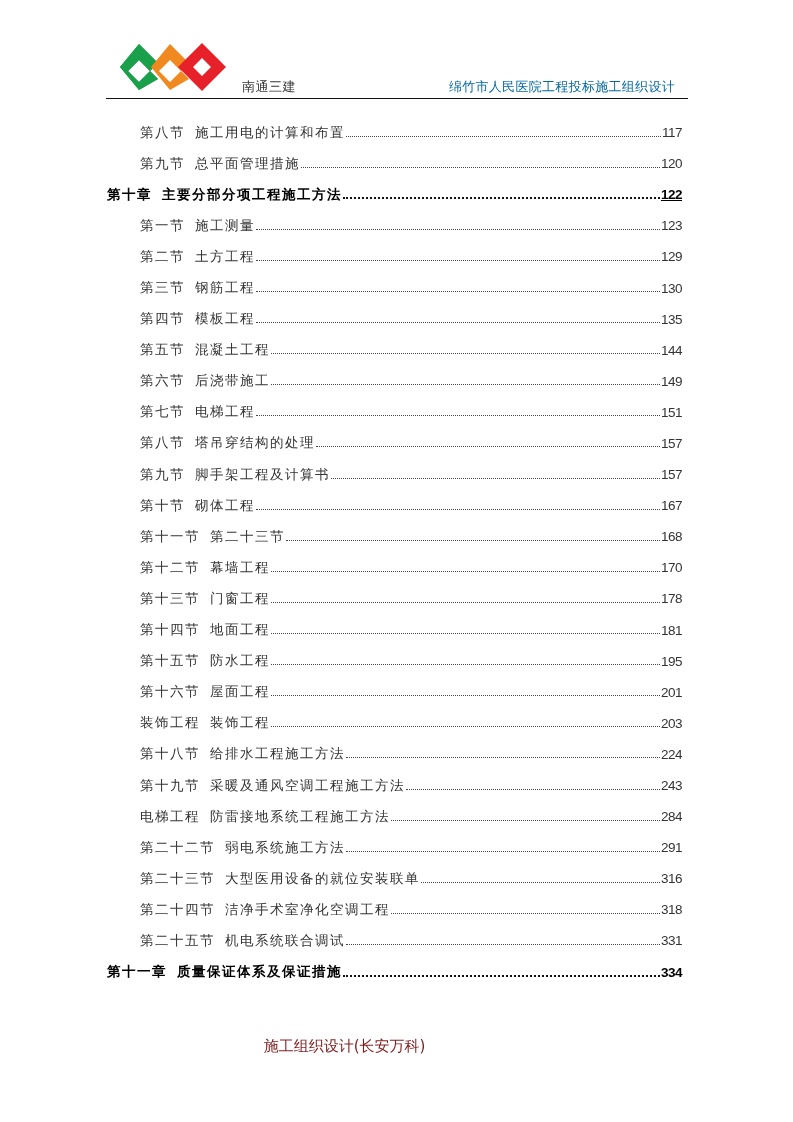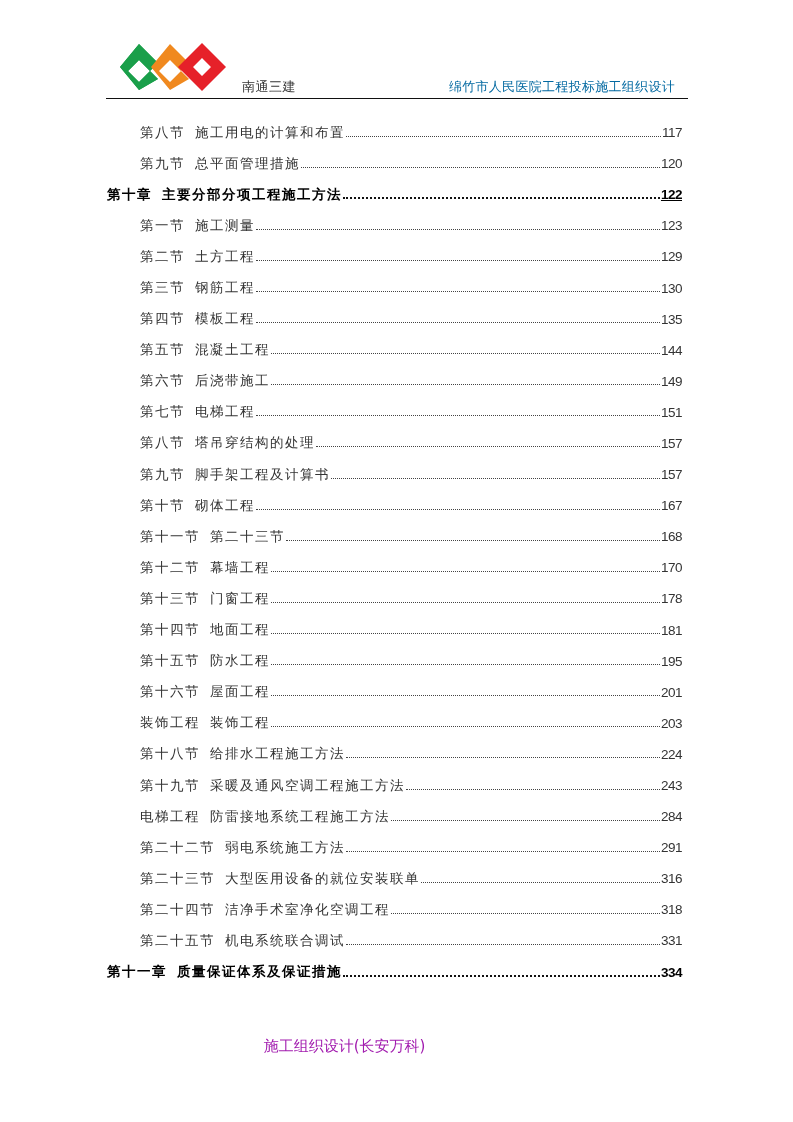--- a/index.html
+++ b/index.html
@@ -102,21 +102,21 @@
       text-decoration: underline;
     }
     .footer {
       position: absolute;
       left: 0;
       width: 689px;
       top: 1037px;
       text-align: center;
       font-family: "DejaVu Sans", "Liberation Sans", sans-serif;
       font-size: 15px;
-      color: #a21caf;
+      color: #7f1d1d;
     }
   </style>
 </head>
 <body>
 
 <div class="header">
   <svg class="logo" viewBox="0 0 112 50">
 
     <polygon points="21,2 40,21 32,29 21,18 10,29 21,40 32,29 40,37 21,48 2,25" fill="#1a9f4a"></polygon>
     <polygon points="21,2 40,21 32,29 21,18 10,29 21,40 32,29 40,37 21,48 2,25" fill="#1a9f4a" transform="translate(0,0)"></polygon>

